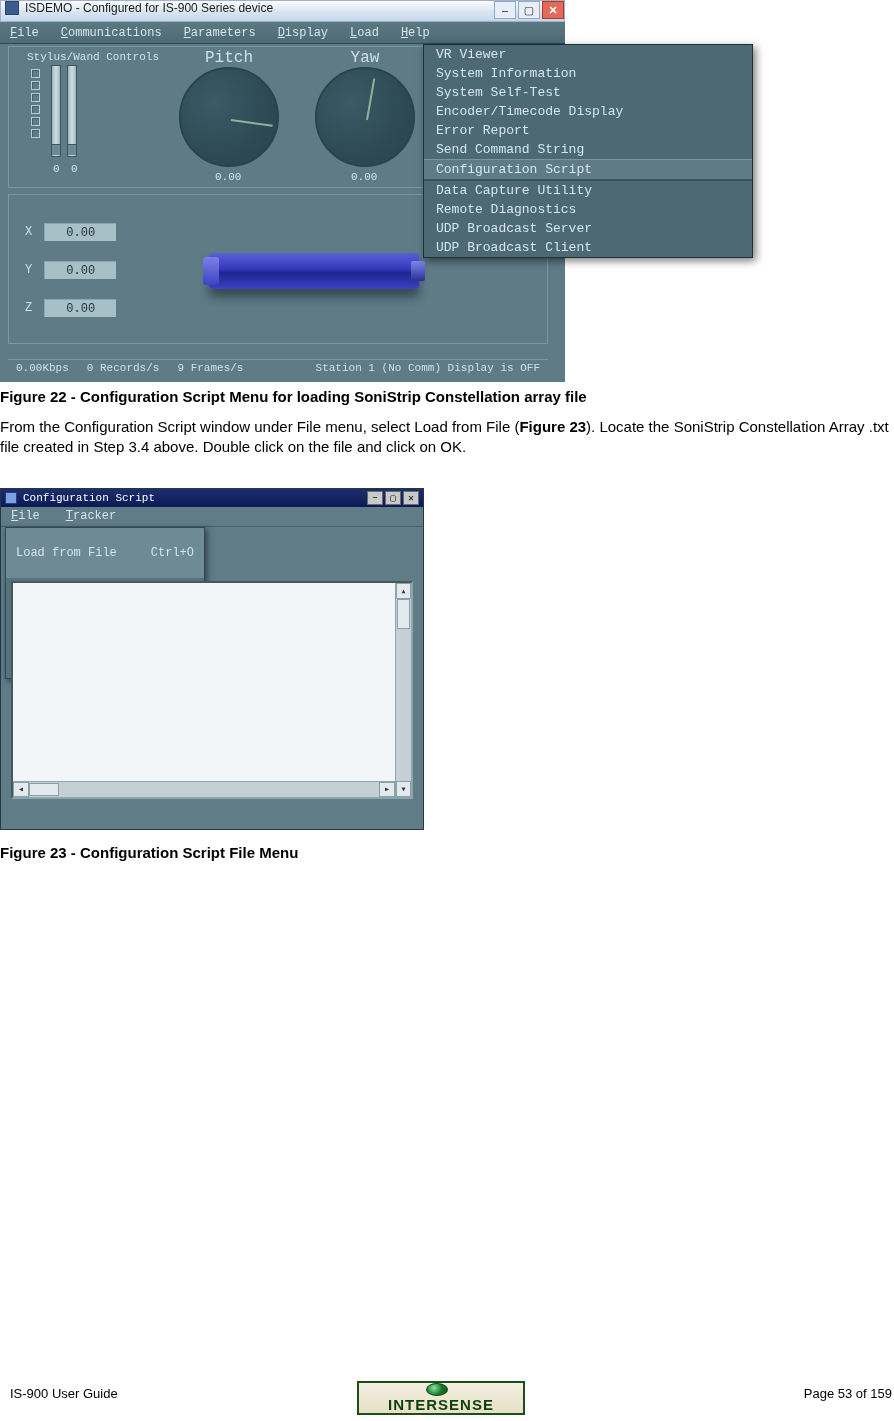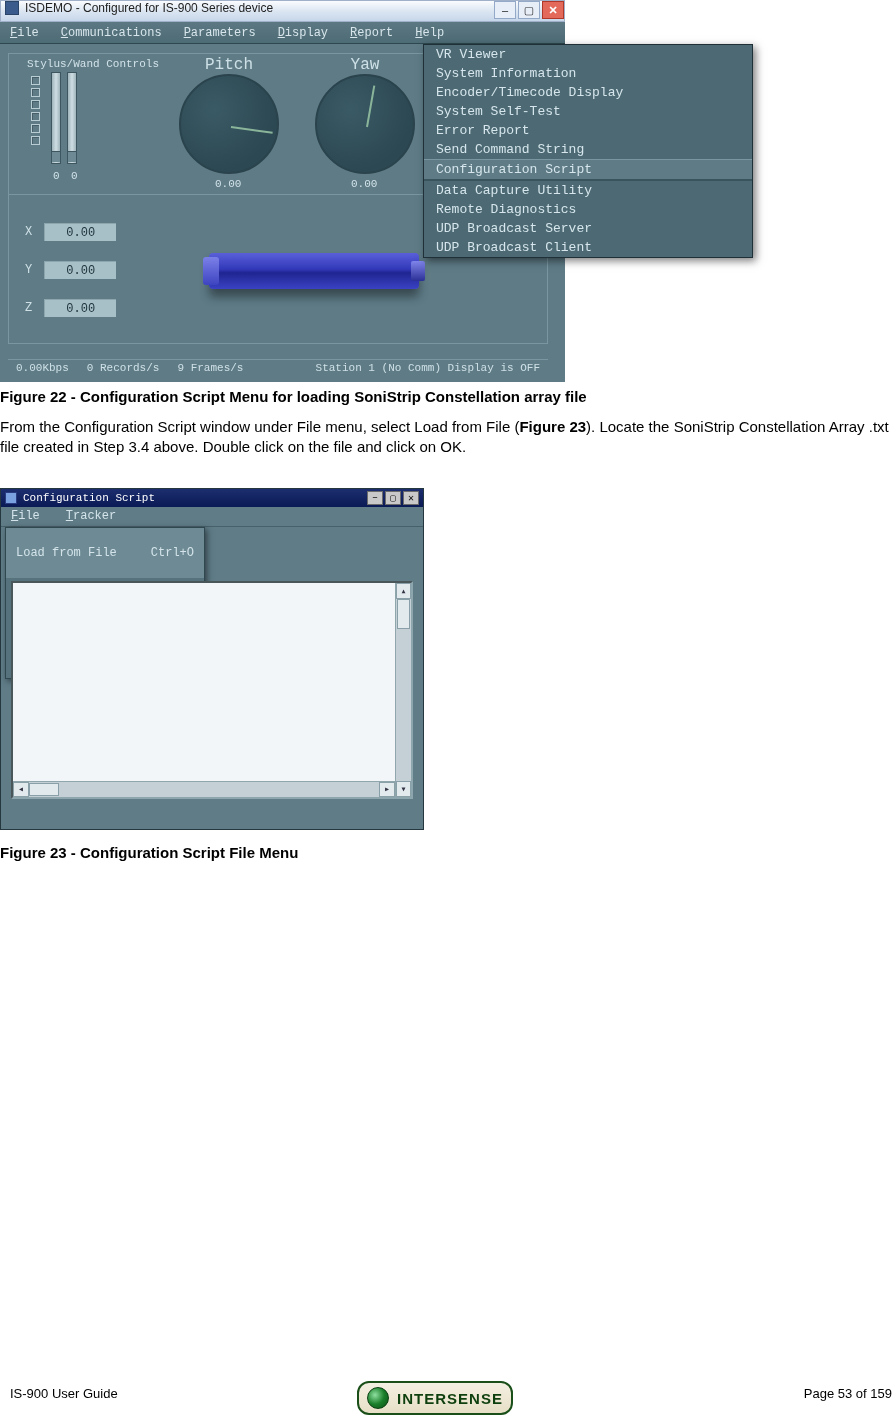--- a/index.html
+++ b/index.html
@@ -58,21 +58,21 @@
     font-family:"Courier New",monospace;
     color:#cfe0e6;
     font-size:11px;
   }
   .panel {
     border:1px solid #7a97a1;
     position:absolute;
     background:#5e7b86;
   }
   .panel-top {
-    left:8px; top:9px; width:540px; height:142px;
+    left:8px; top:2px; width:540px; height:142px;
   }
   .panel-lbl {
     font-size:11px; color:#d2e2e8;
     position:absolute;
   }
   .stylus { left:18px; top:4px; }
   .cbcol {
     position:absolute; left:22px; top:22px;
     display:flex; flex-direction:column; gap:3px;
   }
@@ -175,28 +175,29 @@
   .ta .btn { background:#e2eaee;border:1px solid #8aa0a8;position:absolute;display:flex;align-items:center;justify-content:center;font-size:10px;color:#334;}
   .caption2 { font-weight:bold; margin-top:14px; }
 
   
   .footer {
     position:absolute; left:0; right:0; bottom:20px;
     font-size:13px; display:flex; padding:0 2px 0 10px;
   }
   .footer .sp{flex:1;}
   .logo {
-    width:156px; height:34px;
+    width:168px; height:34px;
     position:absolute; left:357px; bottom:6px;
     background:linear-gradient(#f4f0e2,#e7dfc6);
     border:2px solid #1a4f1a;
-    border-radius:12px;
+    border-radius:0;
     display:flex; align-items:center; justify-content:center;
     font-family:"Trebuchet MS",sans-serif; font-weight:bold; font-size:15px; color:#0e3f0e;
     letter-spacing:1px;
+    flex-direction:column;
   }
   .logo .orb{width:22px;height:22px;border-radius:50%;background:radial-gradient(circle at 35% 35%,#8fe0a0,#1a7f2a,#0b4f15);margin-right:8px;border:1px solid #0b4012;}
 </style>
 </head>
 <body>
 
 <div class="page">
 
   <div class="app1">
     <div class="titlebar">
@@ -205,21 +206,21 @@
       <div class="spacer"></div>
       <div class="winbtn">–</div>
       <div class="winbtn">▢</div>
       <div class="winbtn close">✕</div>
     </div>
     <div class="menubar">
       <span class="u">File</span>
       <span class="u">Communications</span>
       <span class="u">Parameters</span>
       <span class="u">Display</span>
-      <span class="u">Report</span>
+      <span class="u">Load</span>
       <span class="u">Help</span>
     </div>
     <div class="app1-body">
       <div class="panel panel-top">
         <div class="panel-lbl stylus">Stylus/Wand Controls</div>
         <div class="cbcol">
           <div class="cb"></div>
           <div class="cb"></div>
           <div class="cb"></div>
           <div class="cb"></div>
@@ -274,22 +275,22 @@
         <span>0 Records/s</span>
         <span>9 Frames/s</span>
         <span class="sp"></span>
         <span>Station 1 (No Comm) Display is OFF</span>
       </div>
     </div>
 
     <div class="dropdown">
       <div class="mi">VR Viewer</div>
       <div class="mi">System Information</div>
+      <div class="mi">System Self-Test</div>
       <div class="mi">Encoder/Timecode Display</div>
-      <div class="mi">System Self-Test</div>
       <div class="mi">Error Report</div>
       <div class="mi">Send Command String</div>
       <div class="mi hl sep">Configuration Script</div>
       <div class="mi sep">Data Capture Utility</div>
       <div class="mi">Remote Diagnostics</div>
       <div class="mi">UDP Broadcast Server</div>
       <div class="mi">UDP Broadcast Client</div>
     </div>
   </div>
 

